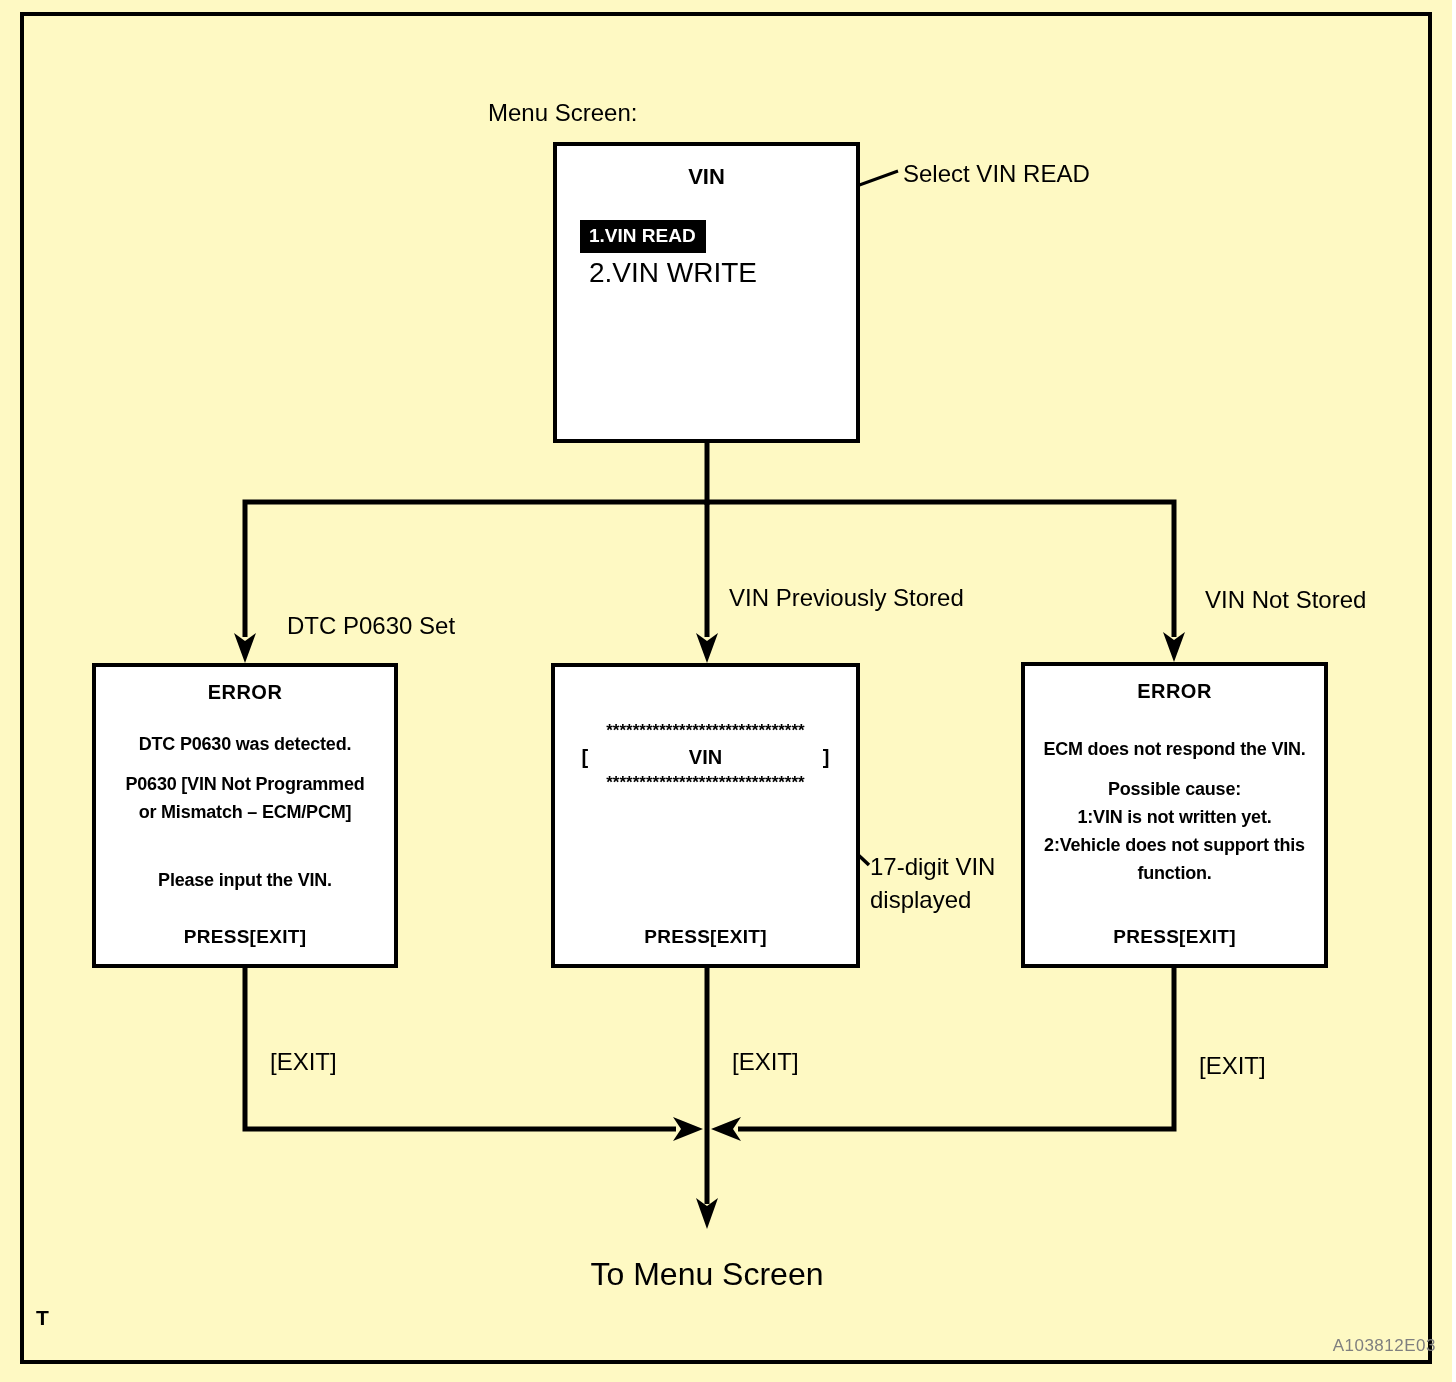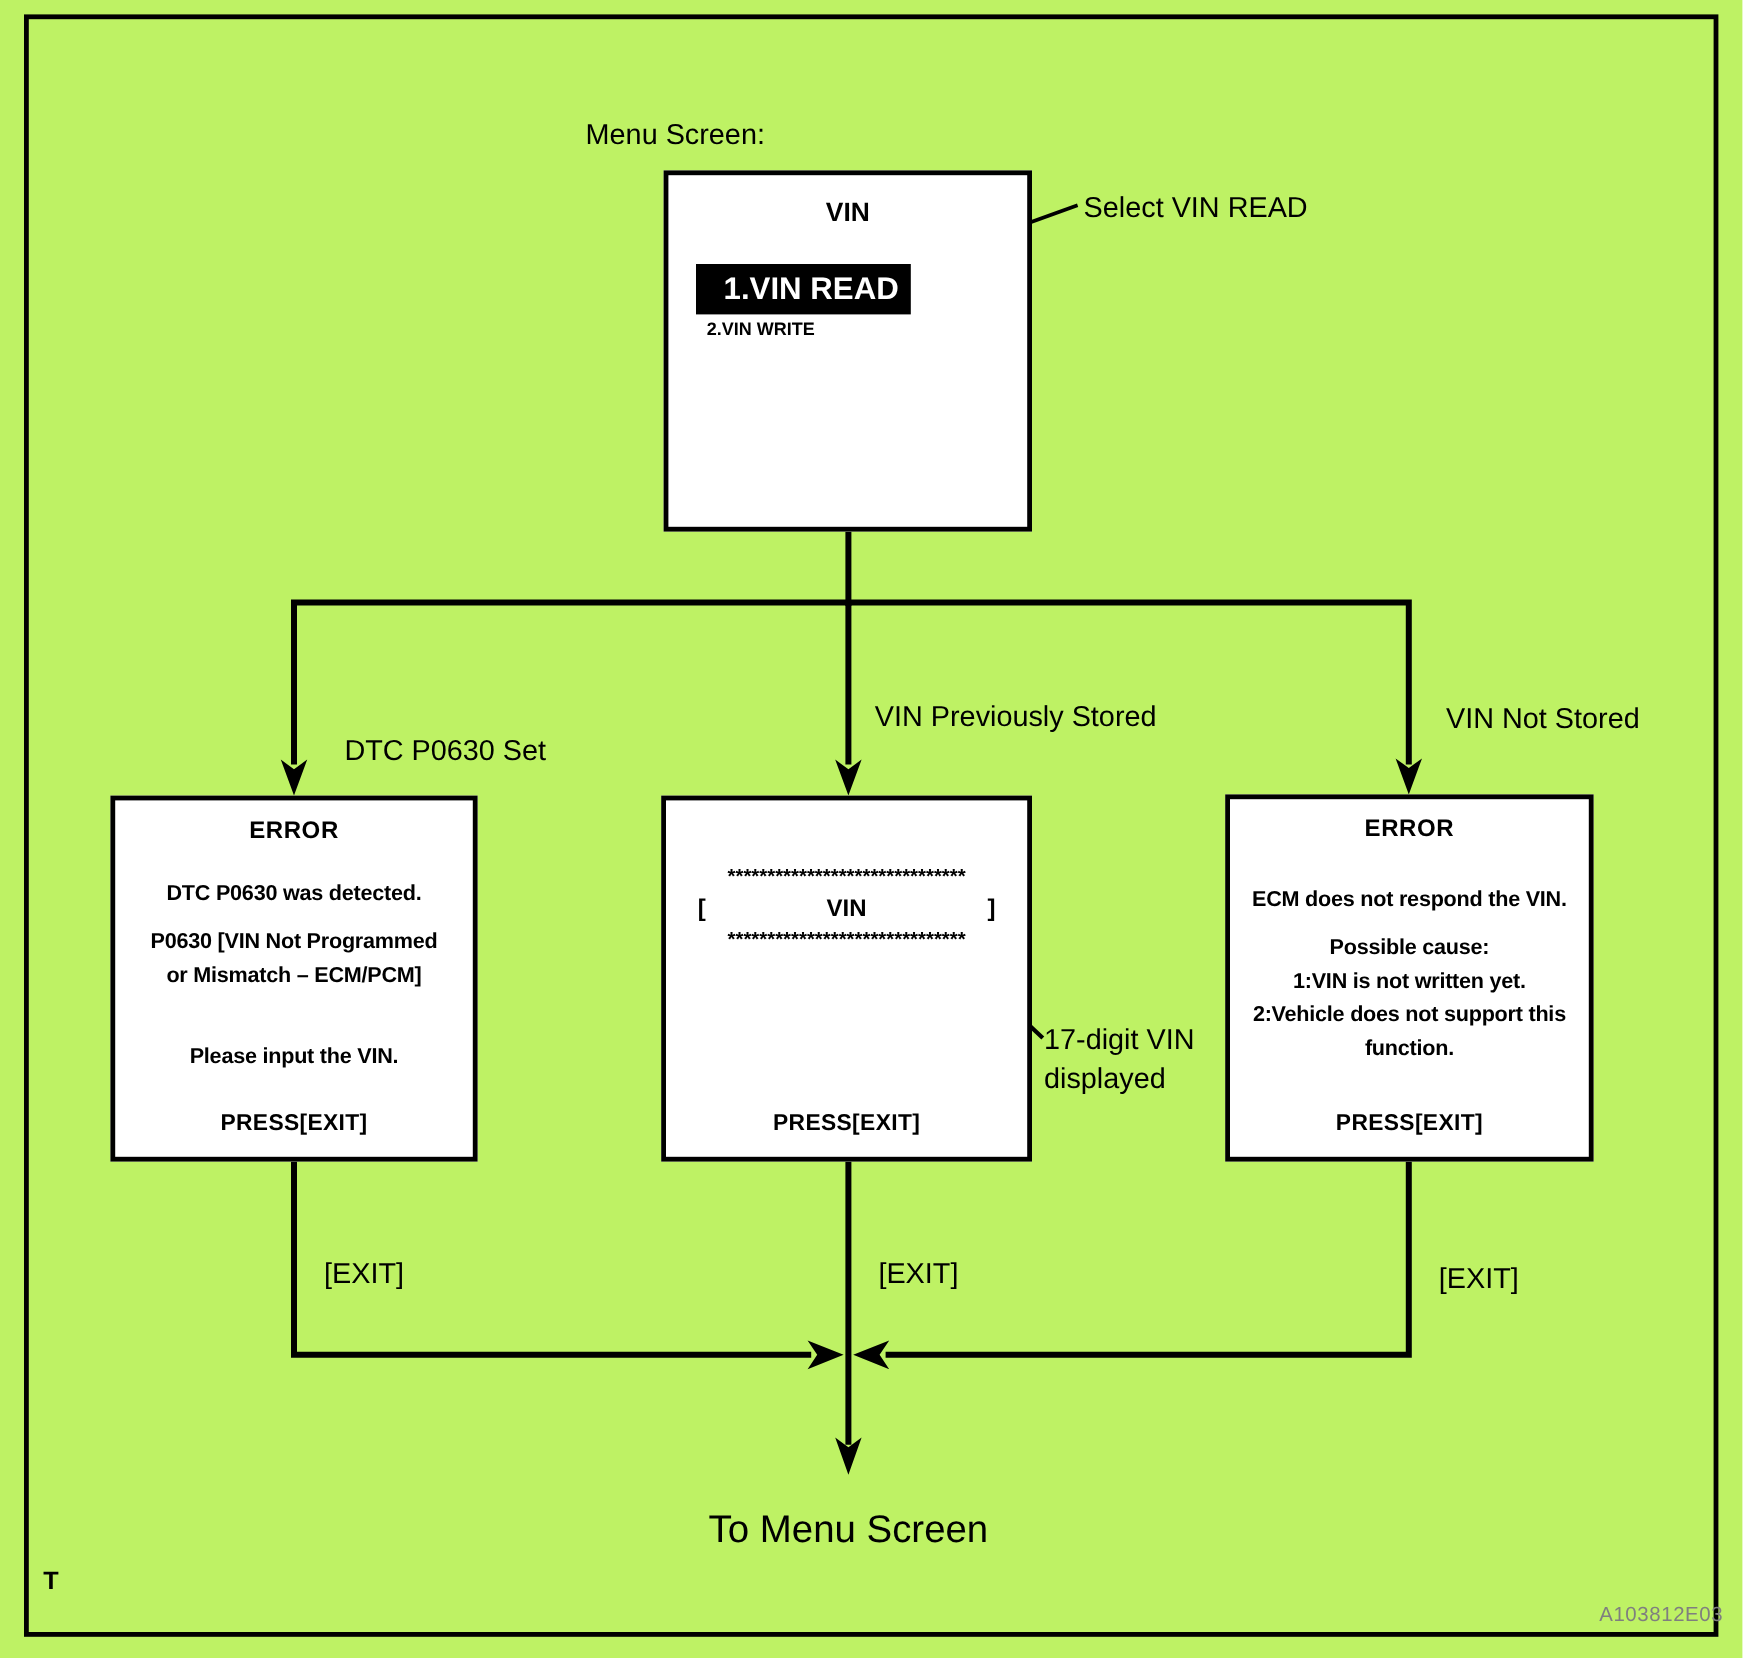--- a/index.html
+++ b/index.html
@@ -1,19 +1,19 @@
 <!DOCTYPE html>
 <html><head>
 <meta charset="utf-8">
 <style>
   html,body{margin:0;padding:0;background:#fff;}
   #canvas{
     position:relative;
     width:1452px;height:1382px;
-    background:#bef264;
+    background:#fef9c3;
     font-family:"Liberation Sans", sans-serif;
     color:#000;
     overflow:hidden;
   }
   .abs{position:absolute;}
   .frame{
     left:20px;top:12px;width:1412px;height:1352px;
     border:4px solid #000;box-sizing:border-box;
   }
   svg.lines{left:0;top:0;width:1456px;height:1382px;pointer-events:none;}
@@ -21,25 +21,25 @@
   .label24{font-size:24px;line-height:28px;white-space:nowrap;}
 
   
   .menu-box{
     left:553px;top:142px;width:307px;height:301px;
     border:4px solid #000;box-sizing:border-box;background:#fff;
   }
   .menu-title{margin-top:18px;text-align:center;font-weight:bold;font-size:22px;}
   .menu-item-selected{
     display:inline-block;margin:30px 0 0 23px;
-    background:#000;color:#fff;font-weight:bold;font-size:26px;
-    padding:5px 10px 6px 23px;white-space:nowrap;
+    background:#000;color:#fff;font-weight:bold;font-size:19px;
+    padding:5px 10px 6px 9px;white-space:nowrap;
   }
   .menu-item{
-    margin:4px 0 0 32px;font-weight:bold;font-size:15px;white-space:nowrap;
+    margin:4px 0 0 32px;font-weight:normal;font-size:28px;white-space:nowrap;
   }
 
   
   .screen{
     border:4px solid #000;box-sizing:border-box;background:#fff;
     display:flex;flex-direction:column;align-items:center;
     text-align:center;padding-bottom:16px;
   }
   .screen-left {left:92px;  top:663px; width:306px; height:305px;}
   .screen-mid  {left:551px; top:663px; width:309px; height:305px;}

